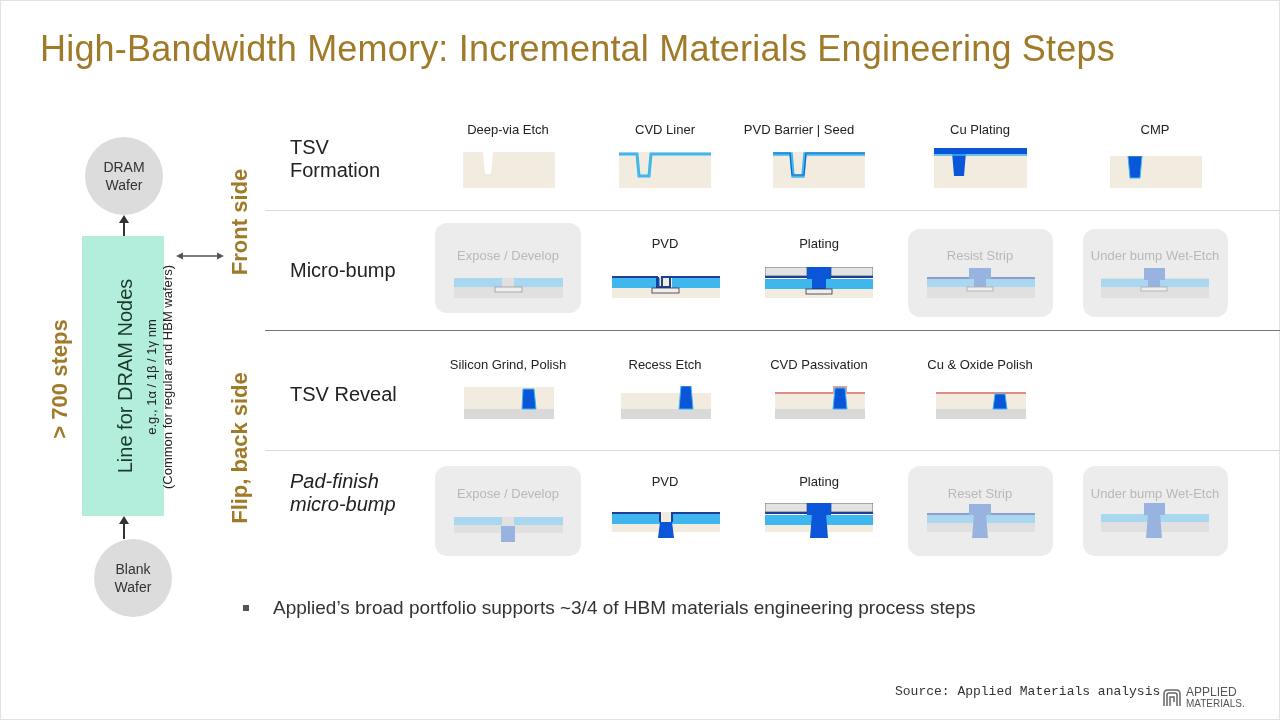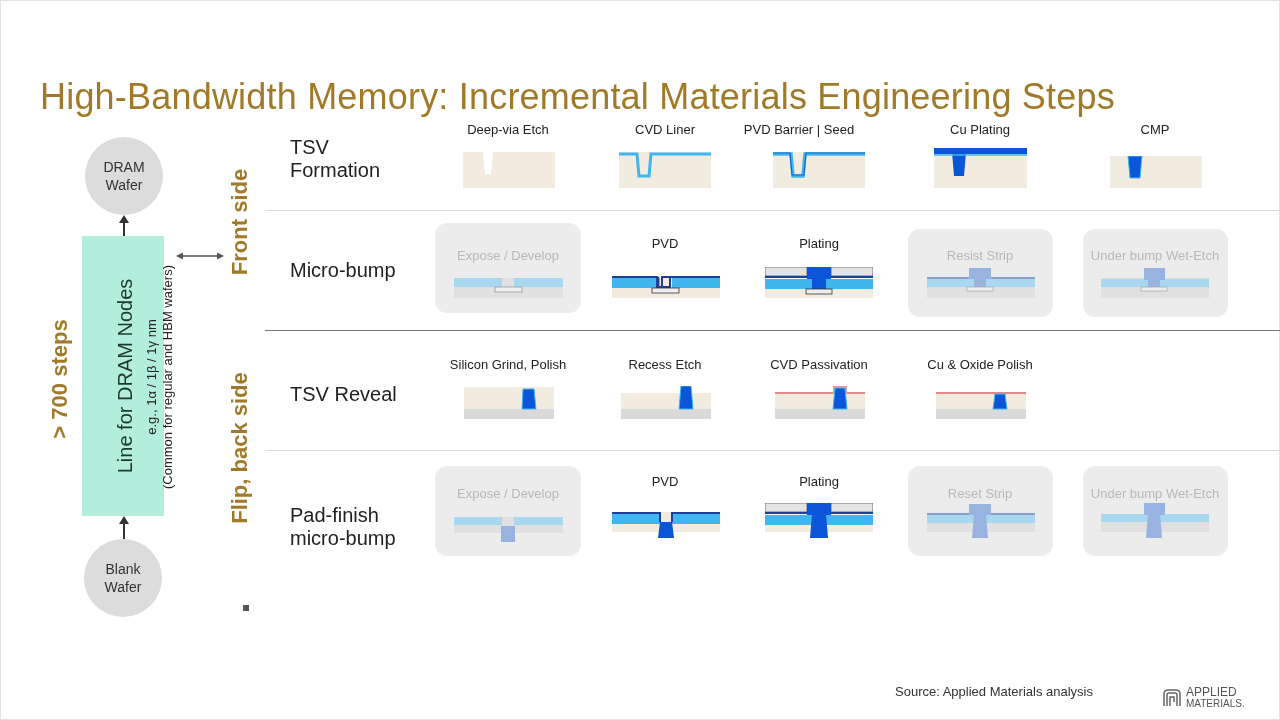--- a/index.html
+++ b/index.html
@@ -1,18 +1,18 @@
 <!DOCTYPE html>
 <html><head>
 <meta charset="utf-8">
 <style>
   html, body { margin:0; padding:0; }
   body { width:1280px; height:720px; position:relative; overflow:hidden; background:#ffffff; font-family:"Liberation Sans", sans-serif; color:#222; }
   .frame { position:absolute; left:0; top:0; width:1278px; height:718px; border:1px solid #e2e2e2; }
-  .title { position:absolute; left:40px; top:28px; font-size:36px; color:#a07a28; letter-spacing:0.2px; white-space:nowrap;margin-top:48px; }
+  .title { position:absolute; left:40px; top:28px; font-size:36px; color:#a07a28; letter-spacing:0.2px; white-space:nowrap; }
 
   
   .circle { position:absolute; width:78px; height:78px; border-radius:50%; background:#dcdcdc; display:flex; align-items:center; justify-content:center; text-align:center; font-size:14px; color:#333; line-height:18px; }
   .circle span { display:block; }
   .line-box { position:absolute; left:82px; top:236px; width:82px; height:280px; background:#b2eedb; }
   .rot { position:absolute; transform-origin:center; transform:rotate(-90deg); white-space:nowrap; text-align:center; }
   .vline { position:absolute; width:2px; background:#333; }
   .arrow-up { position:absolute; width:0; height:0; border-left:5px solid transparent; border-right:5px solid transparent; border-bottom:8px solid #333; }
   .steps-label { color:#a07a28; font-weight:bold; font-size:22px; }
   .side-label { color:#a07a28; font-weight:bold; font-size:22px; }
@@ -23,21 +23,21 @@
   .row-label { position:absolute; left:290px; font-size:20px; color:#222; line-height:23px; }
   .step { position:absolute; width:130px; text-align:center; }
   .step-label { font-size:13px; color:#222; white-space:nowrap; }
   .step.faded .step-label { color:#b8b8b8;margin-top:12px; }
   .faded-bg { position:absolute; background:#ececec; border-radius:12px; }
   .diag { position:absolute; }
 
   .bullets { position:absolute; left:240px; top:592px; font-size:19px; color:#333; }
   .bullet { display:flex; align-items:center; height:32px; }
   .bullet .sq { width:6px; height:6px; background:#555; margin-right:24px; margin-left:3px; }
-  .source { position:absolute; left:895px; top:684px; font-size:13px; color:#333; }
+  .source { position:absolute; left:895px; top:684px; font-size:13px; color:#333;font-family:Liberation Mono, monospace; }
   .logo { position:absolute; left:1162px; top:687px; display:flex; align-items:center; }
   .logo-text { font-size:12px; color:#555; line-height:11px; margin-left:4px; }
   .logo-text .l2 { font-size:10px; }
 </style>
 </head>
 <body>
 
 <div class="frame"></div>
 
 <div class="title">High-Bandwidth Memory: Incremental Materials Engineering Steps</div>
@@ -51,21 +51,21 @@
 <div class="vline" style="left:123px;top:222px;height:14px;"></div>
 <div class="arrow-up" style="left:119px;top:215px;"></div>
 
 <div class="line-box"></div>
 <div class="rot" style="left:-15px;top:363px;width:280px;height:26px;font-size:20px;color:#1b3a2a;line-height:26px;">Line for DRAM Nodes</div>
 <div class="rot" style="left:-12px;top:369px;width:280px;height:16px;font-size:13px;color:#222;line-height:16px;transform:rotate(-90deg) translateY(24px);">e.g., 1α / 1β / 1γ nm</div>
 <div class="rot" style="left:-12px;top:369px;width:280px;height:16px;font-size:13px;color:#222;line-height:16px;transform:rotate(-90deg) translateY(40px);">(Common for regular and HBM wafers)</div>
 
 <div class="vline" style="left:123px;top:523px;height:16px;"></div>
 <div class="arrow-up" style="left:119px;top:516px;"></div>
-<div class="circle" style="left:84px;top:539px;">
+<div class="circle" style="left:94px;top:539px;">
   <div>
       <span>Blank</span>
       <span>Wafer</span>
     </div>
 </div>
 
 <div class="rot steps-label" style="left:-20px;top:365px;width:160px;height:28px;line-height:28px;">&gt; 700 steps</div>
 
 <svg class="diag" style="left:176px;top:249px;" width="48" height="14">
   <line x1="4" y1="7" x2="44" y2="7" stroke="#555" stroke-width="1.3"></line>
@@ -221,21 +221,21 @@
   <rect x="58" y="0" width="14" height="8" fill="#e0a0a0"></rect>
   <polygon points="60,2 70,2 72,23 58,23" fill="#0a55d8" stroke="#3fb6ee" stroke-width="1"></polygon>
 </svg>
 <svg class="diag" style="left:936px;top:391px;" width="90" height="28">
   <rect x="0" y="2" width="90" height="16" fill="#f2ece0"></rect>
   <rect x="0" y="18" width="90" height="10" fill="#d9d9d9"></rect>
   <line x1="0" y1="2" x2="90" y2="2" stroke="#e08a8a" stroke-width="2"></line>
   <polygon points="59,3 69,3 71,18 57,18" fill="#0a55d8" stroke="#3fb6ee" stroke-width="1"></polygon>
 </svg>
 
-<div class="row-label" style="top:504px;">
+<div class="row-label" style="top:470px;font-style:italic;">
   <div>Pad-finish</div>
     <div>micro-bump</div>
 </div>
 
 <div class="faded-bg" style="left:435px;top:466px;width:146px;height:90px;"></div>
 <div class="faded-bg" style="left:908px;top:466px;width:145px;height:90px;"></div>
 <div class="faded-bg" style="left:1083px;top:466px;width:145px;height:90px;"></div>
 
 <div class="step faded" style="left:443px;top:474px;">
     <div class="step-label">Expose / Develop</div>
@@ -285,20 +285,21 @@
 <svg class="diag" style="left:1101px;top:503px;" width="108" height="35">
   <rect x="0" y="11" width="108" height="18" fill="#e0e0e0"></rect>
   <rect x="0" y="11" width="108" height="8" fill="#a9d7ef"></rect>
   <rect x="43" y="0" width="21" height="12" fill="#98b3df"></rect>
   <polygon points="47,11 59,11 61,35 45,35" fill="#98b3df"></polygon>
 </svg>
 
 <div class="bullets">
   <div class="bullet">
       <span class="sq"></span>
+      <span>Applied’s broad portfolio supports ~3/4 of HBM materials engineering process steps</span>
     </div>
 </div>
 
 <div class="source">Source: Applied Materials analysis</div>
 
 <div class="logo">
   <svg width="20" height="20">
     <path d="M2,18 L2,6 Q2,2 6,2 L14,2 Q18,2 18,6 L18,18" stroke="#666" stroke-width="1.5" fill="none"></path>
     <path d="M5,18 L5,7 Q5,5 7,5 L13,5 Q15,5 15,7 L15,18" stroke="#666" stroke-width="1.5" fill="none"></path>
     <path d="M8,18 L8,9 L12,9 L12,14" stroke="#666" stroke-width="1.5" fill="none"></path>

